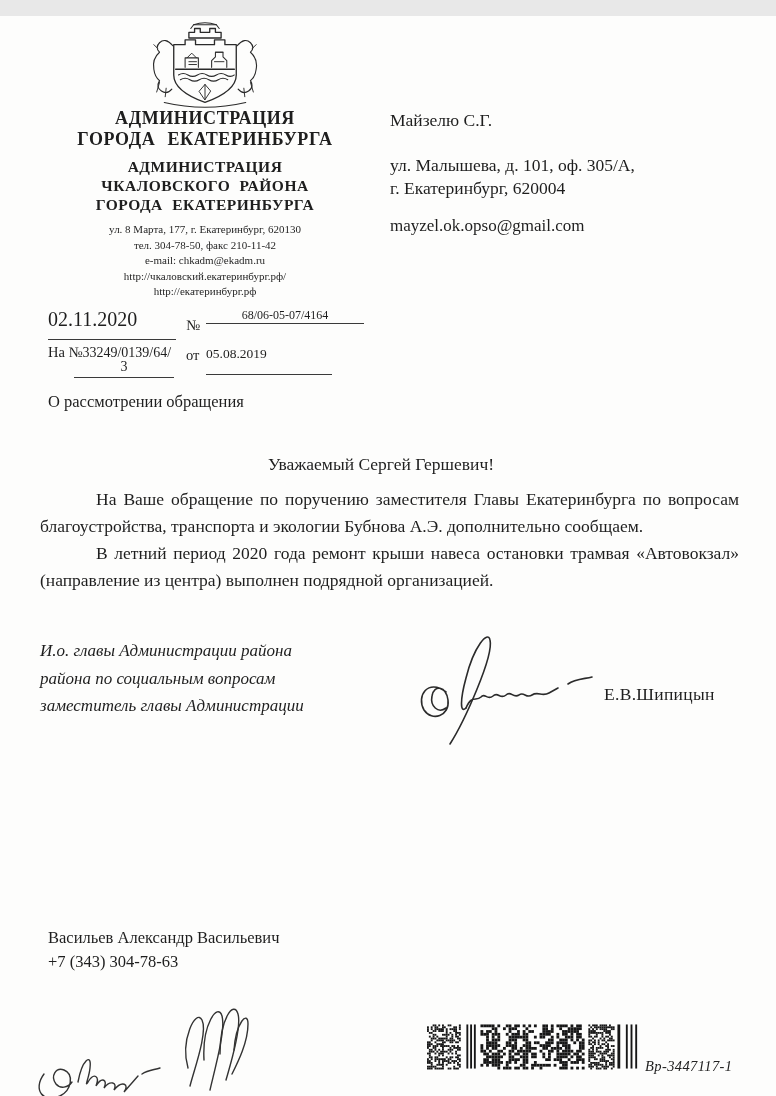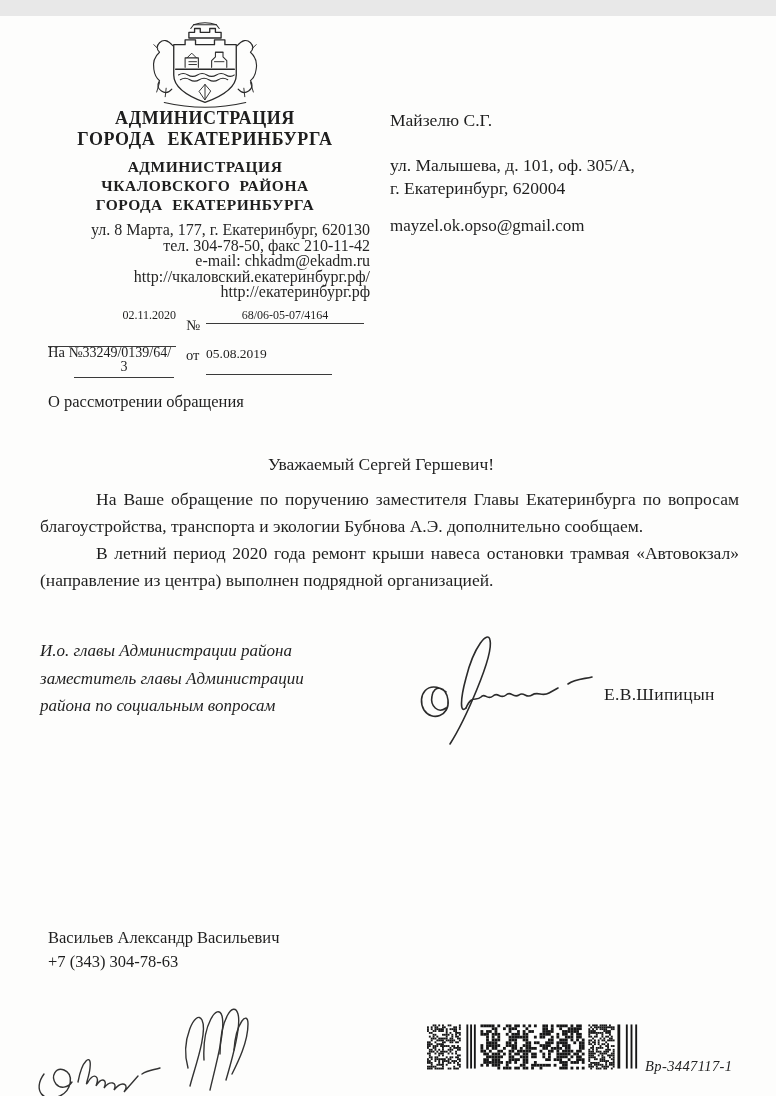--- a/index.html
+++ b/index.html
@@ -22,34 +22,34 @@
     left: 40px; top: 92px; width: 330px; text-align: center;
     font-weight: bold; font-size: 18px; line-height: 21px;
     letter-spacing: 0.6px; word-spacing: 7px;
   }
   .dept-name {
     left: 40px; top: 141px; width: 330px; text-align: center;
     font-weight: bold; font-size: 15.5px; line-height: 19px;
     letter-spacing: 0.5px; word-spacing: 5px;
   }
   .contact {
-    left: 40px; top: 206px; width: 330px; text-align: right;
-    font-size: 16px; line-height: 15.5px; color: #262626;
+    left: 40px; top: 206px; width: 330px; text-align: center;
+    font-size: 11px; line-height: 15.5px; color: #262626;
   }
 
   
   .recipient-name  { left: 390px; top: 94px;  font-size: 17.5px; }
   .recipient-addr  { left: 390px; top: 138px; font-size: 17.5px; line-height: 23px; }
   .recipient-email { left: 390px; top: 200px; font-size: 17px; }
 
   
   .ref-underline { border-bottom: 1.2px solid #3a3a3a; }
   .ref-date {
-    left: 48px; top: 292px; width: 128px; text-align: right;
-    font-size: 12px; padding-bottom: 23px;
+    left: 48px; top: 292px; width: 128px; text-align: left;
+    font-size: 20px; padding-bottom: 8px;
   }
   .ref-no-label { left: 186px; top: 301px; font-size: 14.5px; }
   .ref-number {
     left: 206px; top: 292px; width: 158px; text-align: center;
     font-size: 12px; padding-bottom: 0;
   }
   .ref-reply-line1 { left: 48px; top: 328px; font-size: 14.5px; white-space: nowrap; }
   .ref-reply-line1 .val { font-size: 14px; }
   .ref-reply-line2 {
     left: 74px; top: 343px; width: 100px; text-align: center;
@@ -162,22 +162,22 @@
 
   <div class="abs salutation">Уважаемый Сергей Гершевич!</div>
 
   <div class="abs body-text">
     <p>На Ваше обращение по поручению заместителя Главы Екатеринбурга по вопросам благоустройства, транспорта и экологии Бубнова А.Э. дополнительно сообщаем.</p>
     <p>В летний период 2020 года ремонт крыши навеса остановки трамвая «Автовокзал» (направление из центра) выполнен подрядной организацией.</p>
   </div>
 
   <div class="abs sig-titles">
     <div>И.о. главы Администрации района</div>
+    <div>района по социальным вопросам</div>
     <div>заместитель главы Администрации</div>
-    <div>района по социальным вопросам</div>
   </div>
 
   <div class="abs sig-script">
     <svg width="195" height="135" viewBox="0 0 195 135" fill="none" stroke="#2b2b2b" stroke-width="1.6" stroke-linecap="round">
       <path d="M34 70 C16 56 4 74 12 88 C20 100 38 94 36 78 C34 64 22 62 20 74 C18 84 26 92 34 86"></path>
       <path d="M38 122 C52 100 82 34 78 18 C76 8 62 24 54 56 C48 78 48 92 54 86"></path>
       <path d="M54 86 C60 72 64 80 69 75 C73 70 75 79 81 74 C86 69 88 78 94 73 C99 68 101 77 107 73 C112 69 114 77 120 73 C126 69 130 75 137 71 L146 66"></path>
       <path d="M156 62 C163 57 172 57 180 55"></path>
     </svg>
   </div>

